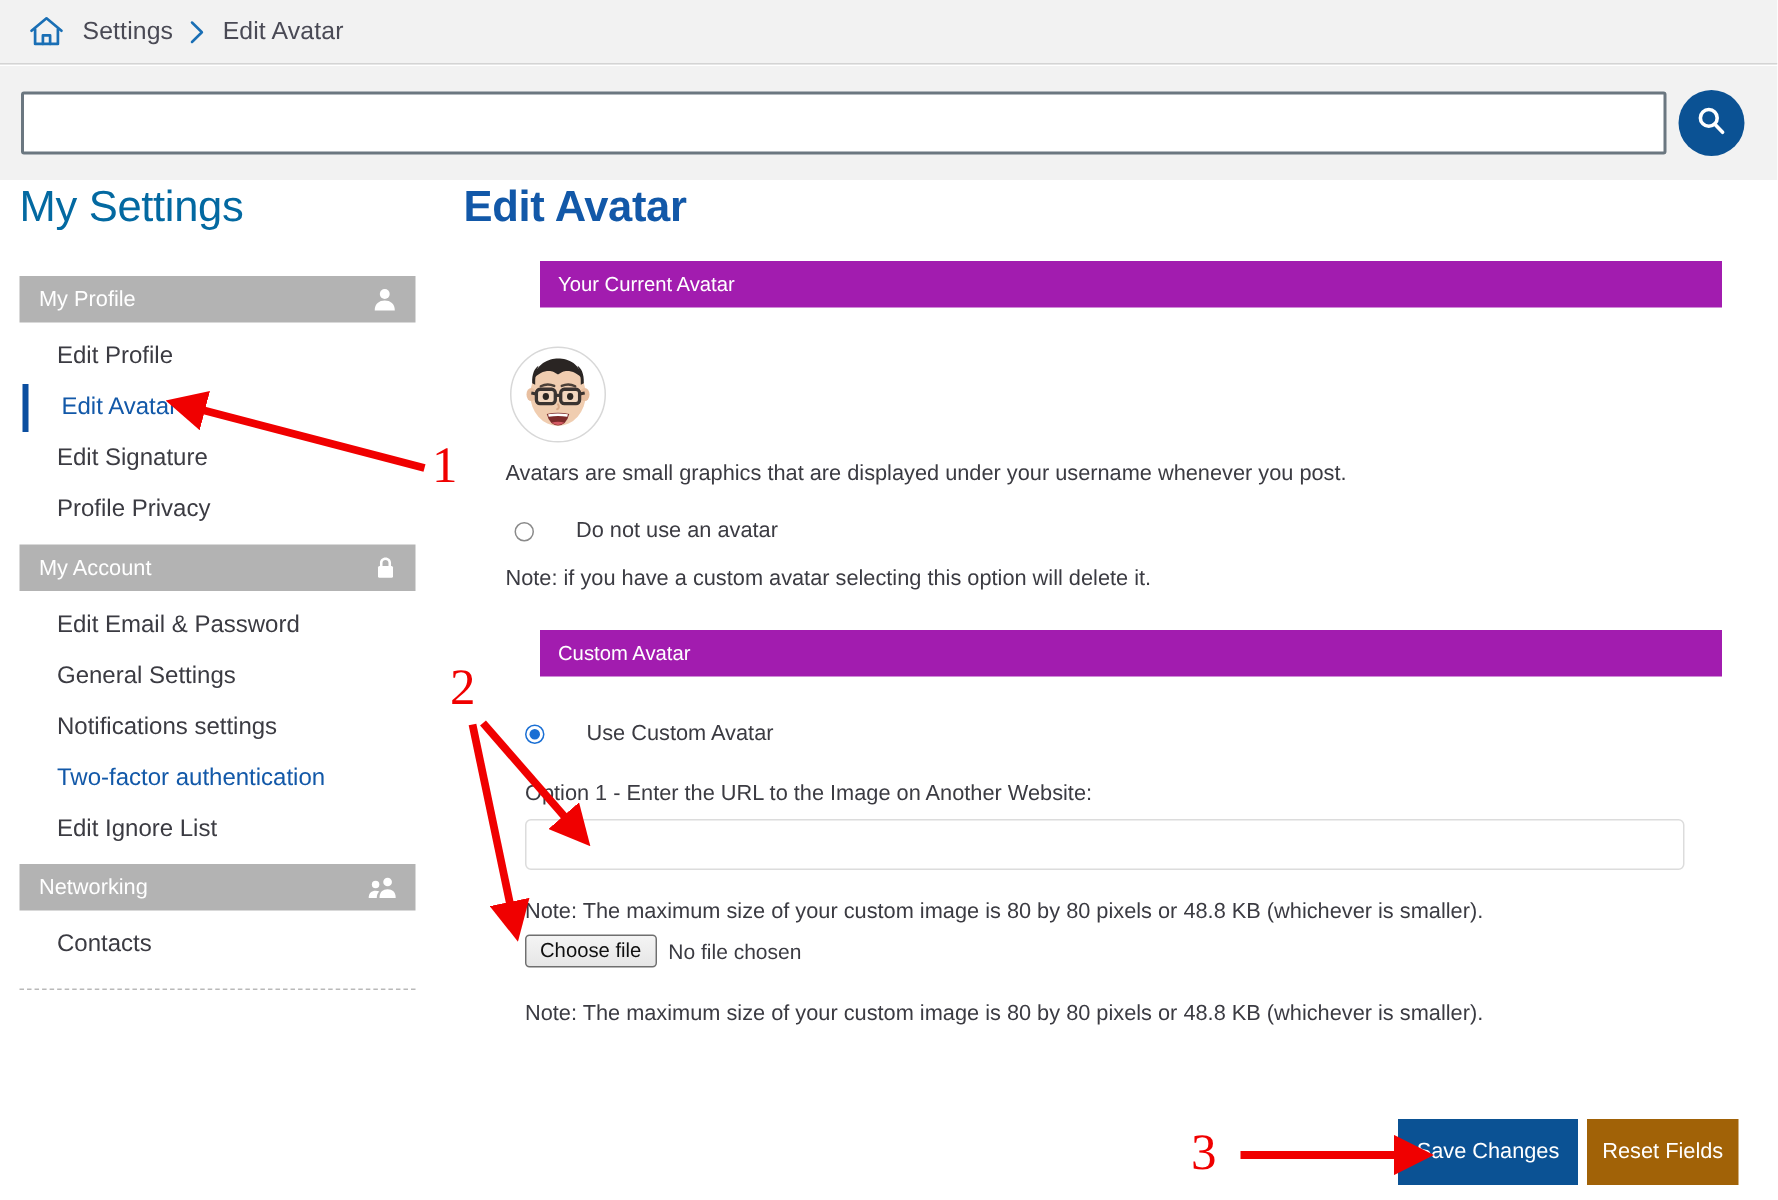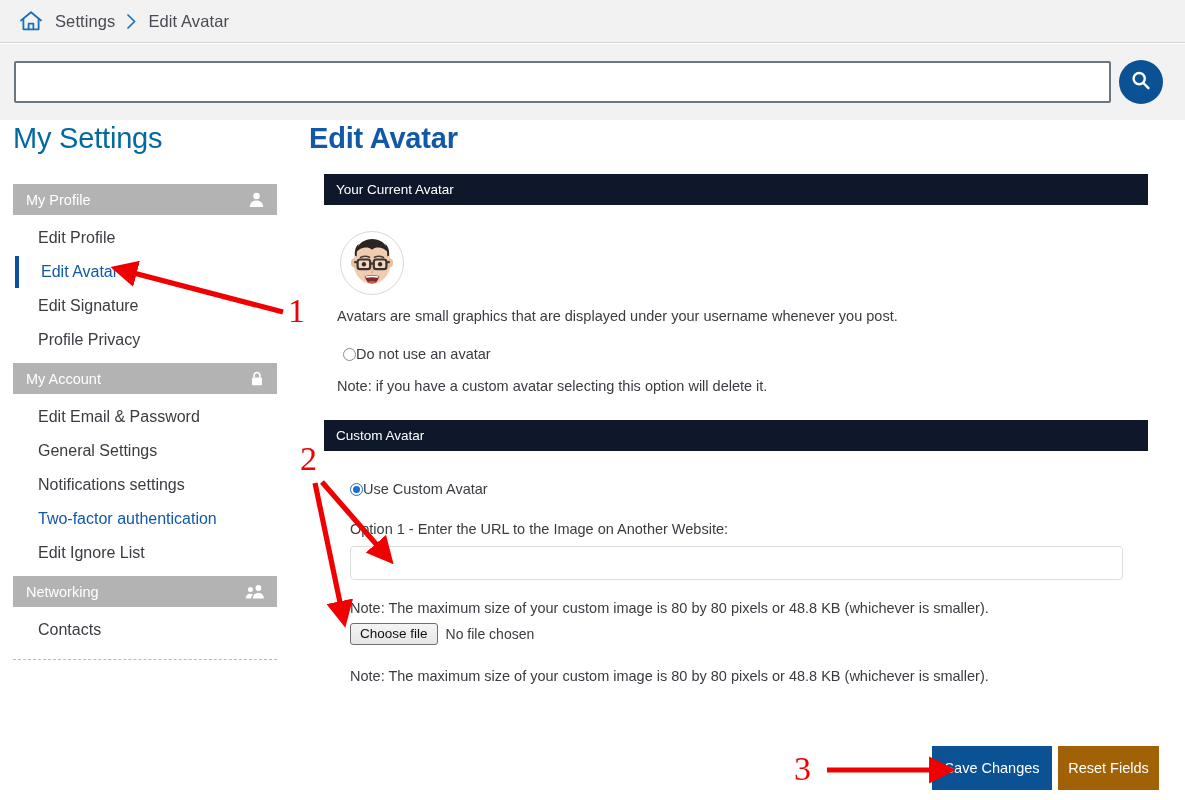--- a/index.html
+++ b/index.html
@@ -71,34 +71,34 @@
   .side-link.active { color:#1258a8; padding-left:28px; }
   .side-link.active::before {
     content:""; position:absolute; left:2px; top:1px;
     width:4px; height:32px; background:#0b4fa0;
   }
   .side-foot { border-bottom:1px dashed #b9b9b9; margin-top:12px; }
 
   
   .main { position:absolute; left:324px; top:174px; width:824px; }
   .panel-head {
-    height:31px; background:#0f172a; color:#ffffff;
-    display:flex; align-items:center; padding-left:12px; font-size:13.5px;
+    height:31px; background:#a21caf; color:#ffffff;
+    display:flex; align-items:center; padding-left:12px; font-size:13.5px;margin-left:36px;
   }
   .panel-body { padding:0; }
 
   .avatar-circle {
     width:64px; height:64px; border-radius:50%;
     border:1px solid #d8d8d8; background:#fff;
     margin:26px 0 0 16px; overflow:hidden;
     display:flex; align-items:center; justify-content:center;
   }
   .body-text { font-size:14.5px; color:#3b3b42; }
 
-  .row-radio { display:flex; align-items:center; gap:0;text-align:right; }
+  .row-radio { display:flex; align-items:center; gap:28px;text-align:right; }
   .radio {
     width:13px; height:13px; border-radius:50%;
     border:1px solid #8a8a8a; background:#fff; flex:none;
     position:relative; cursor:pointer;
   }
   .radio.checked { border:1px solid #1a6fd4; }
   .radio.checked::after {
     content:""; position:absolute; left:2px; top:2px;
     width:7px; height:7px; border-radius:50%; background:#1a6fd4;
   }

